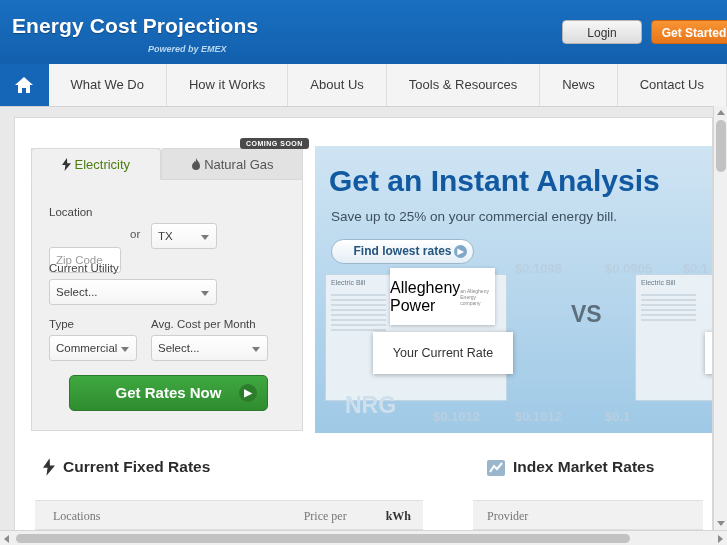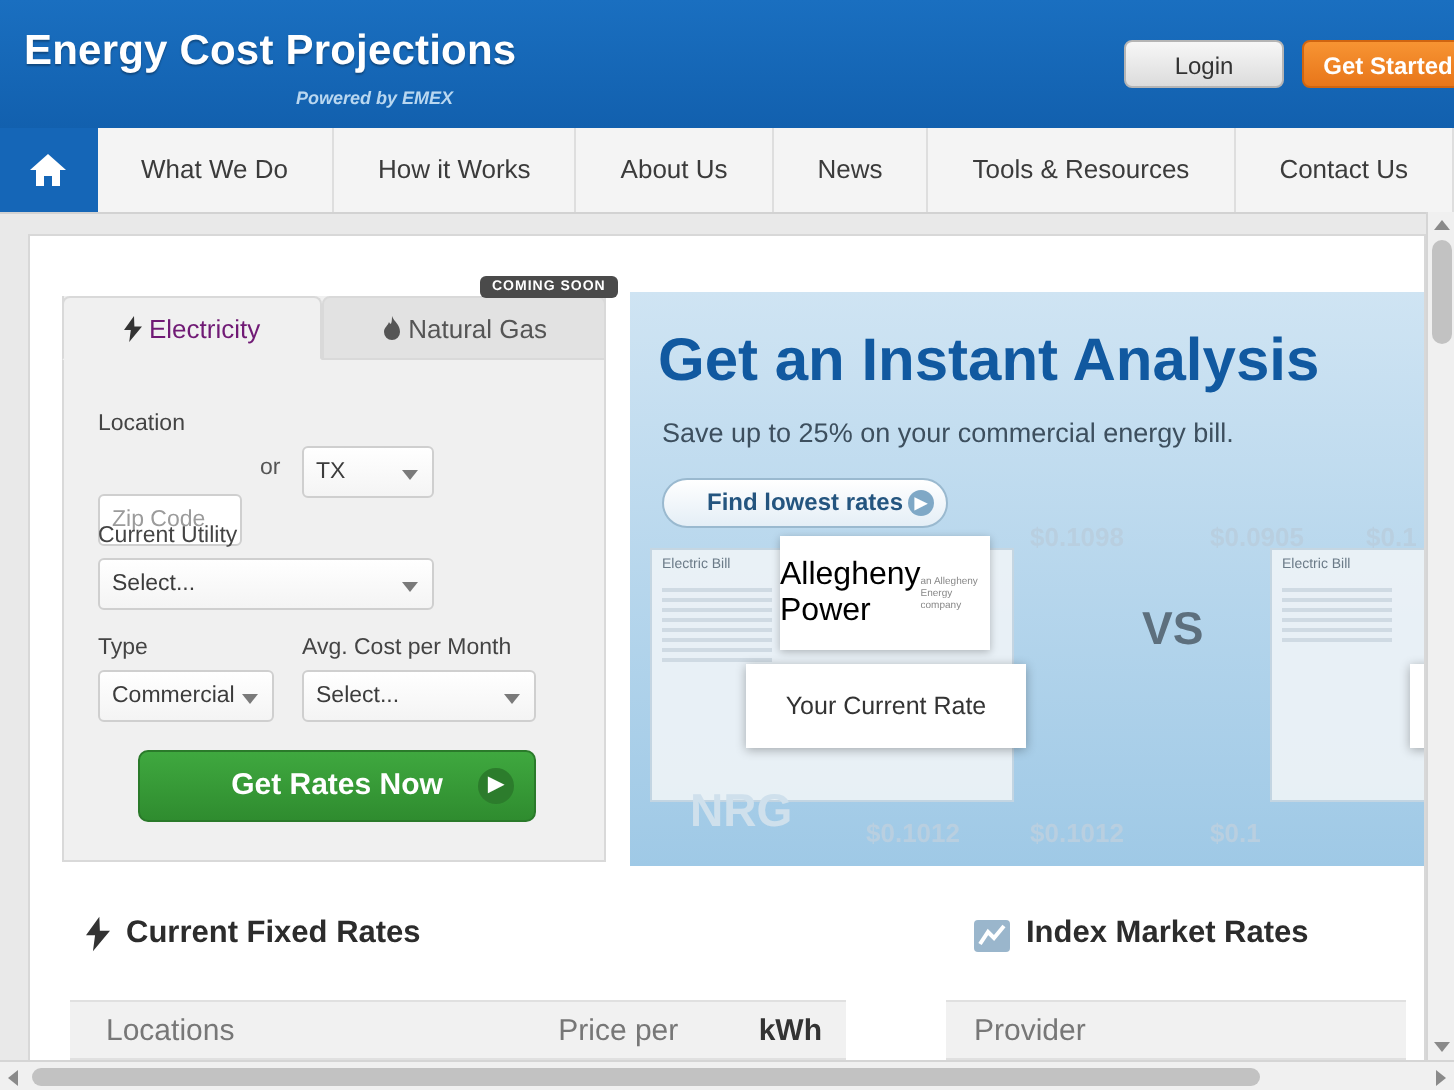--- a/index.html
+++ b/index.html
@@ -139,21 +139,21 @@
     line-height: 32px;
     text-align: center;
     font-size: 13px;
     box-sizing: border-box;
     cursor: pointer;
     border: 1px solid #d9d9d9;
   }
   .tab.active {
     left: 0; width: 130px;
     background: #f0f0f0;
-    color: #701a75;
+    color: #4d7c0f;
     border-bottom-color: #f0f0f0;
     border-radius: 4px 4px 0 0;
   }
   .tab.inactive {
     left: 130px; width: 142px;
     background: #e2e2e2;
     color: #555;
     border-radius: 4px 4px 0 0;
   }
   .coming-soon {
@@ -376,23 +376,24 @@
   .thead {
     position: absolute;
     height: 30px;
     background: #f1f1f1;
     border-top: 1px solid #e0e0e0;
     border-bottom: 1px solid #e0e0e0;
     box-sizing: border-box;
   }
   .th {
     position: absolute;
-    font-size: 15px;
+    font-size: 12px;
     color: #777;
     line-height: 30px;
+    font-family: Liberation Serif, serif;
   }
   .th b { color: #333; margin-left: 36px; }
 
   
   .vscroll {
     position: absolute;
     right: 0; top: 106px;
     width: 14px;
     height: 424px;
     background: #f0f0f0;
@@ -459,22 +460,22 @@
     <div class="nav-home">
       <span>
         <svg class="icon-svg" width="20" height="18" viewBox="0 0 20 18">
           <path d="M10 1 L19 9 H16 V17 H12 V12 H8 V17 H4 V9 H1 Z" fill="#ffffff"></path>
         </svg>
       </span>
     </div>
     <div class="nav-item">What We Do</div>
     <div class="nav-item">How it Works</div>
     <div class="nav-item">About Us</div>
+    <div class="nav-item">Tools &amp; Resources</div>
     <div class="nav-item">News</div>
-    <div class="nav-item">Tools &amp; Resources</div>
     <div class="nav-item">Contact Us</div>
   </div>
 
   <div class="content">
 
     <div class="coming-soon">COMING SOON</div>
 
     <div class="form-card"></div>
 
     <div class="tabs">

